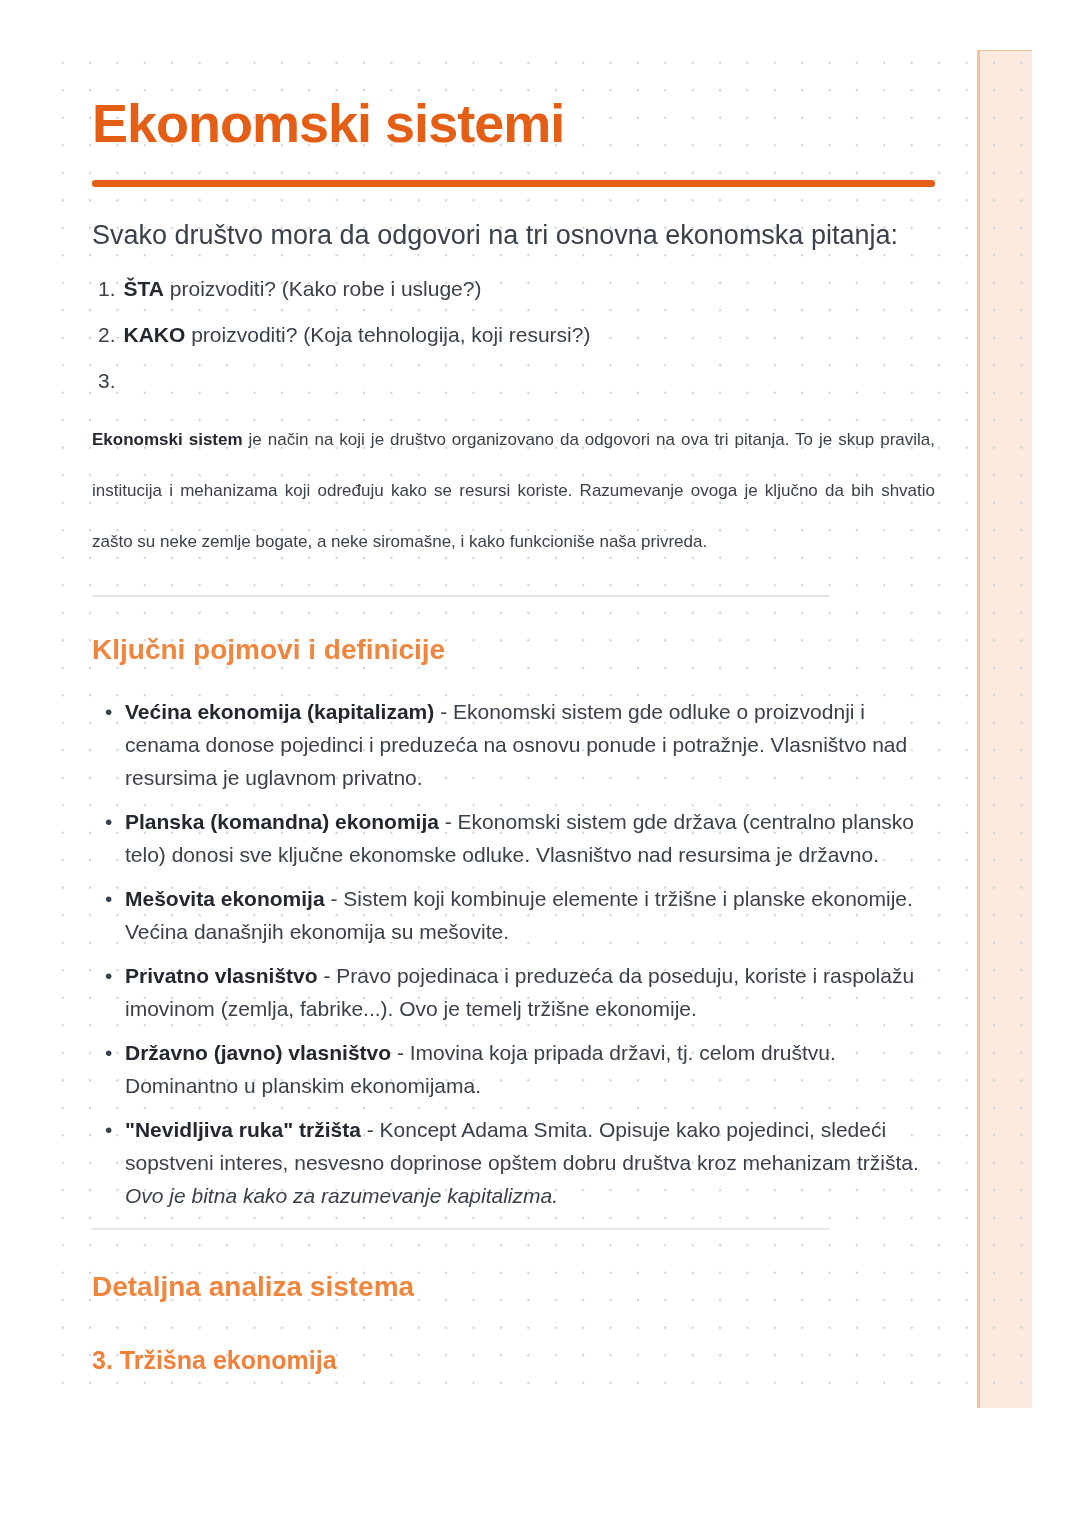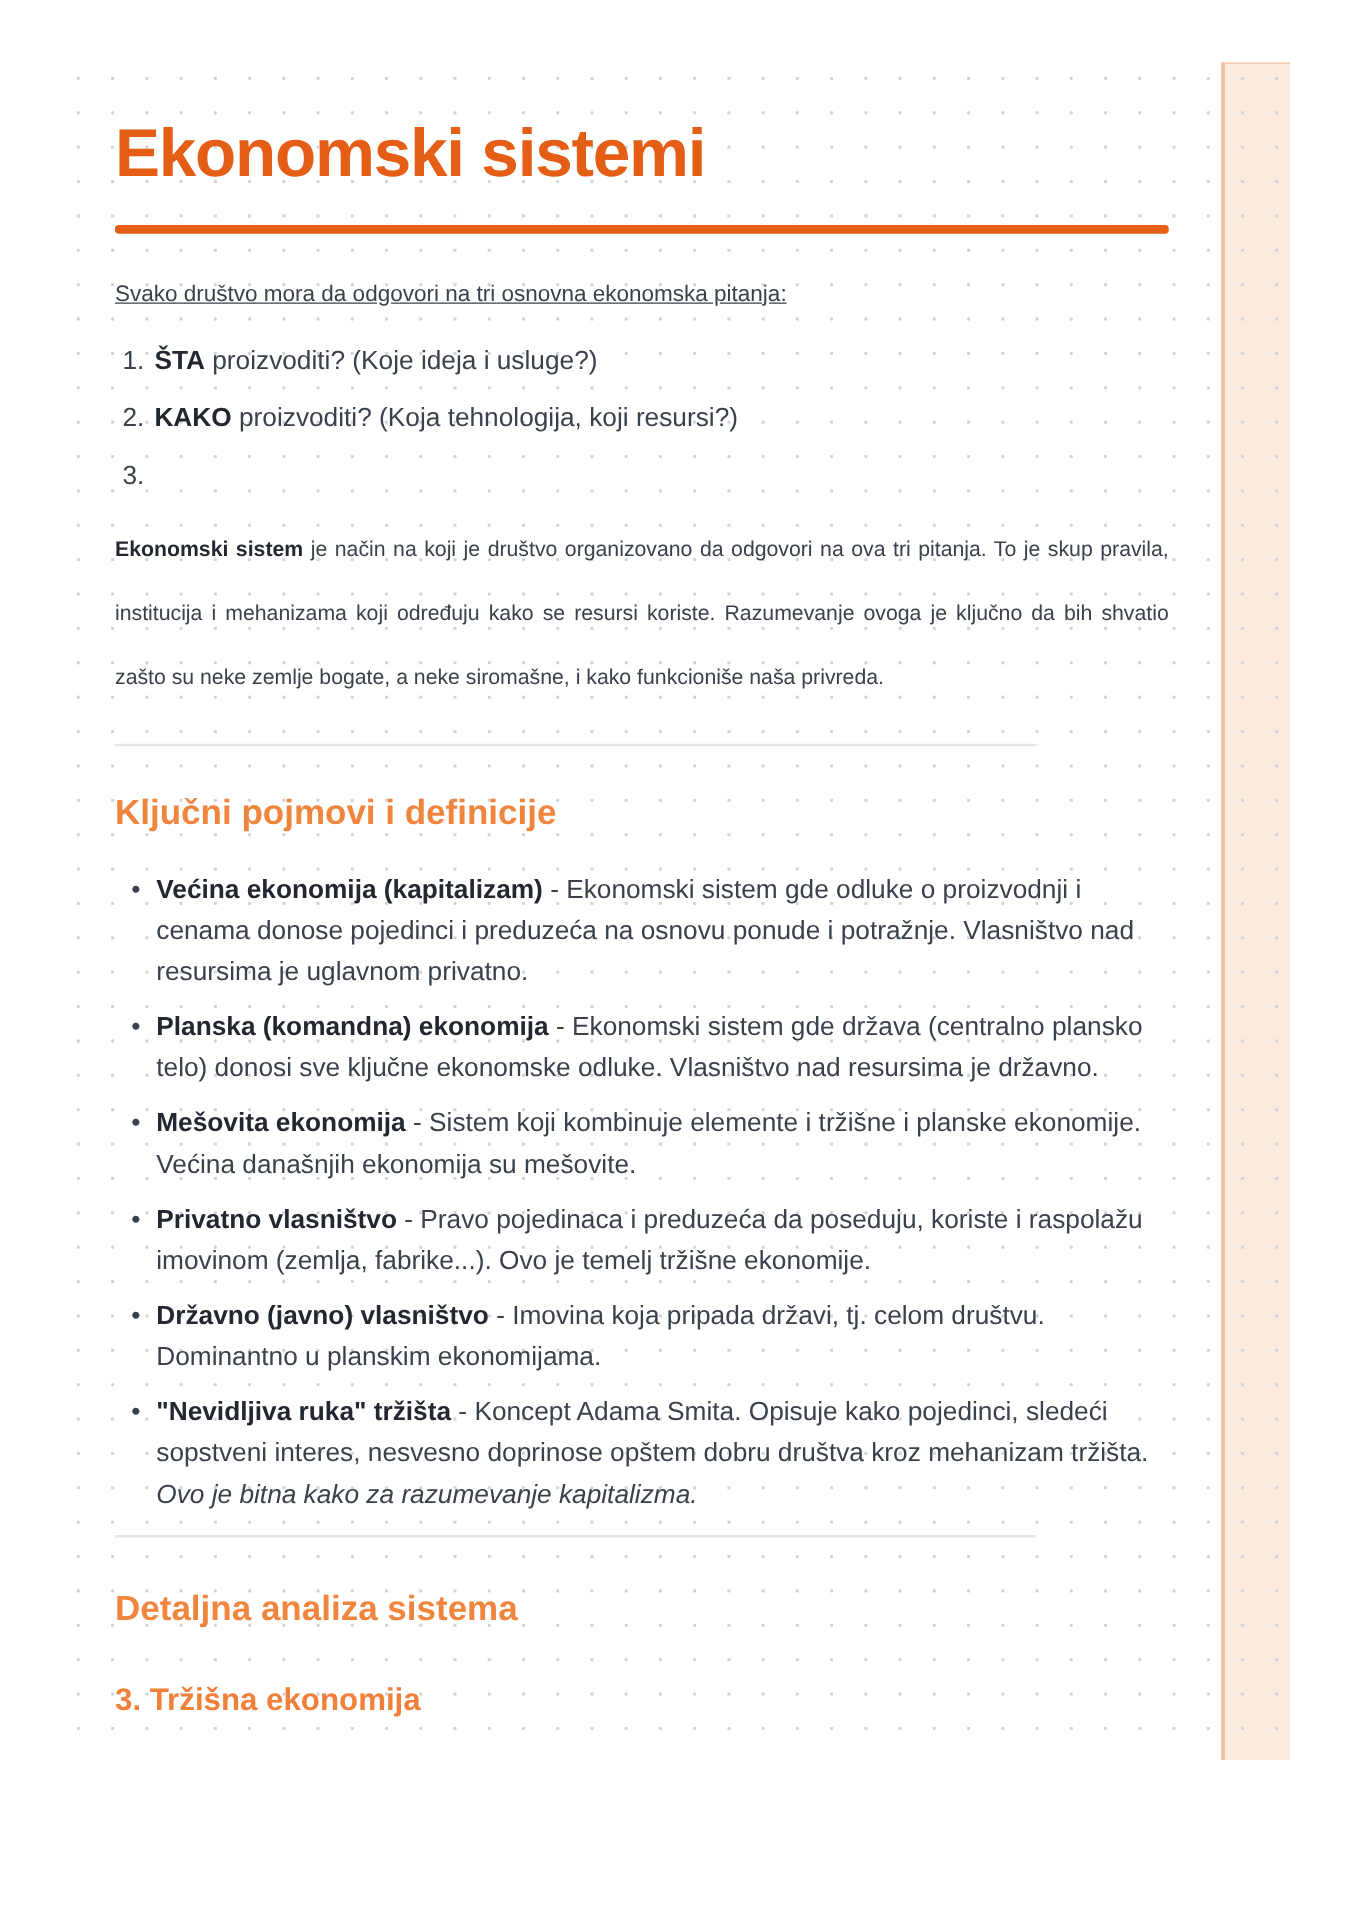--- a/index.html
+++ b/index.html
@@ -56,21 +56,21 @@
   .h2-terms{margin-top:38px;}
   .h2-analysis{margin-top:42px;}
   h3{
     margin:44px 0 0 0;
     font-size:25px;line-height:28px;
     font-weight:700;
     color:var(--sub,#f0803a);
   }
   .lead{
     margin:33px 0 0 0;
-    font-size:18px;line-height:30px;text-decoration:underline;
+    font-size:27px;line-height:30px;
   }
   ol.questions{
     list-style:none;
     margin:24px 0 0 0;padding:0 0 0 6px;
   }
   ol.questions li{
     display:flex;
     font-size:21px;line-height:30px;
     margin-bottom:16px;
   }
@@ -116,21 +116,21 @@
 
   <div class="content">
     <h1>Ekonomski sistemi</h1>
     <div class="rule"></div>
 
     <p class="lead">Svako društvo mora da odgovori na tri osnovna ekonomska pitanja:</p>
 
     <ol class="questions">
       <li>
         <span class="num">1.</span>
-        <span><strong>ŠTA</strong><span> proizvoditi? (Koje ideja i usluge?)</span></span>
+        <span><strong>ŠTA</strong><span> proizvoditi? (Kako robe i usluge?)</span></span>
       </li>
       <li>
         <span class="num">2.</span>
         <span><strong>KAKO</strong><span> proizvoditi? (Koja tehnologija, koji resursi?)</span></span>
       </li>
       <li>
         <span class="num">3.</span>
       </li>
     </ol>
 

